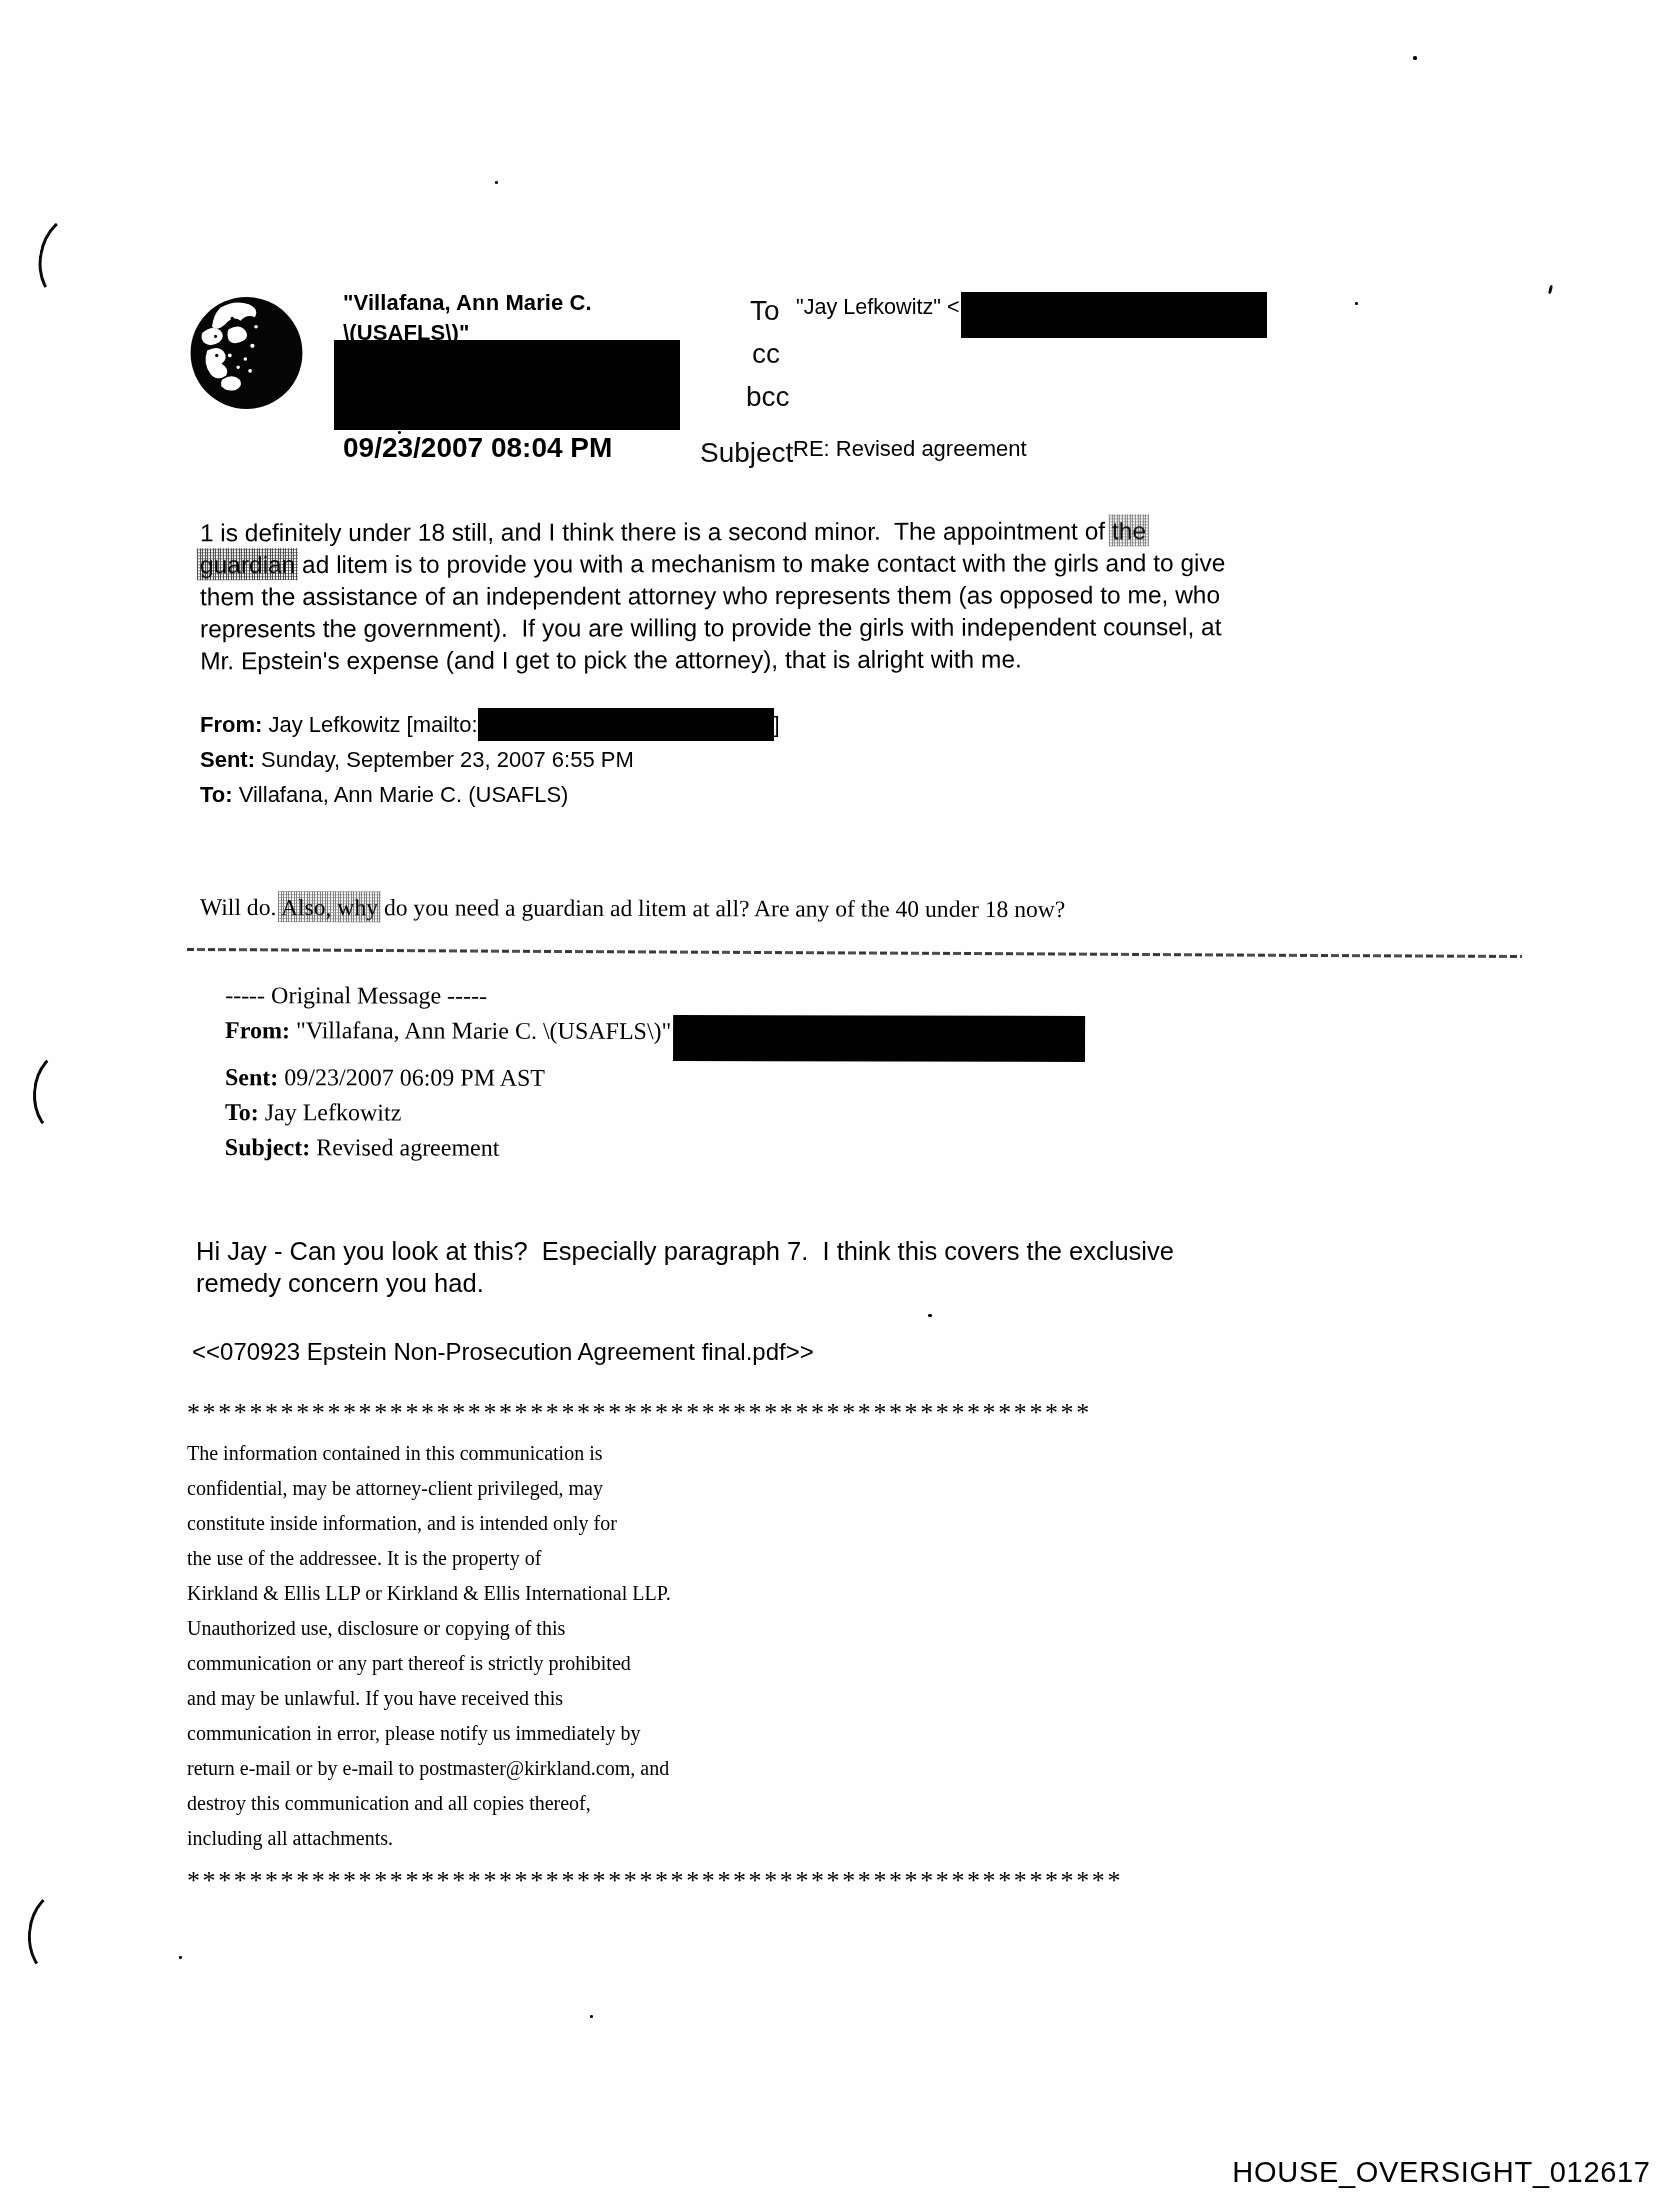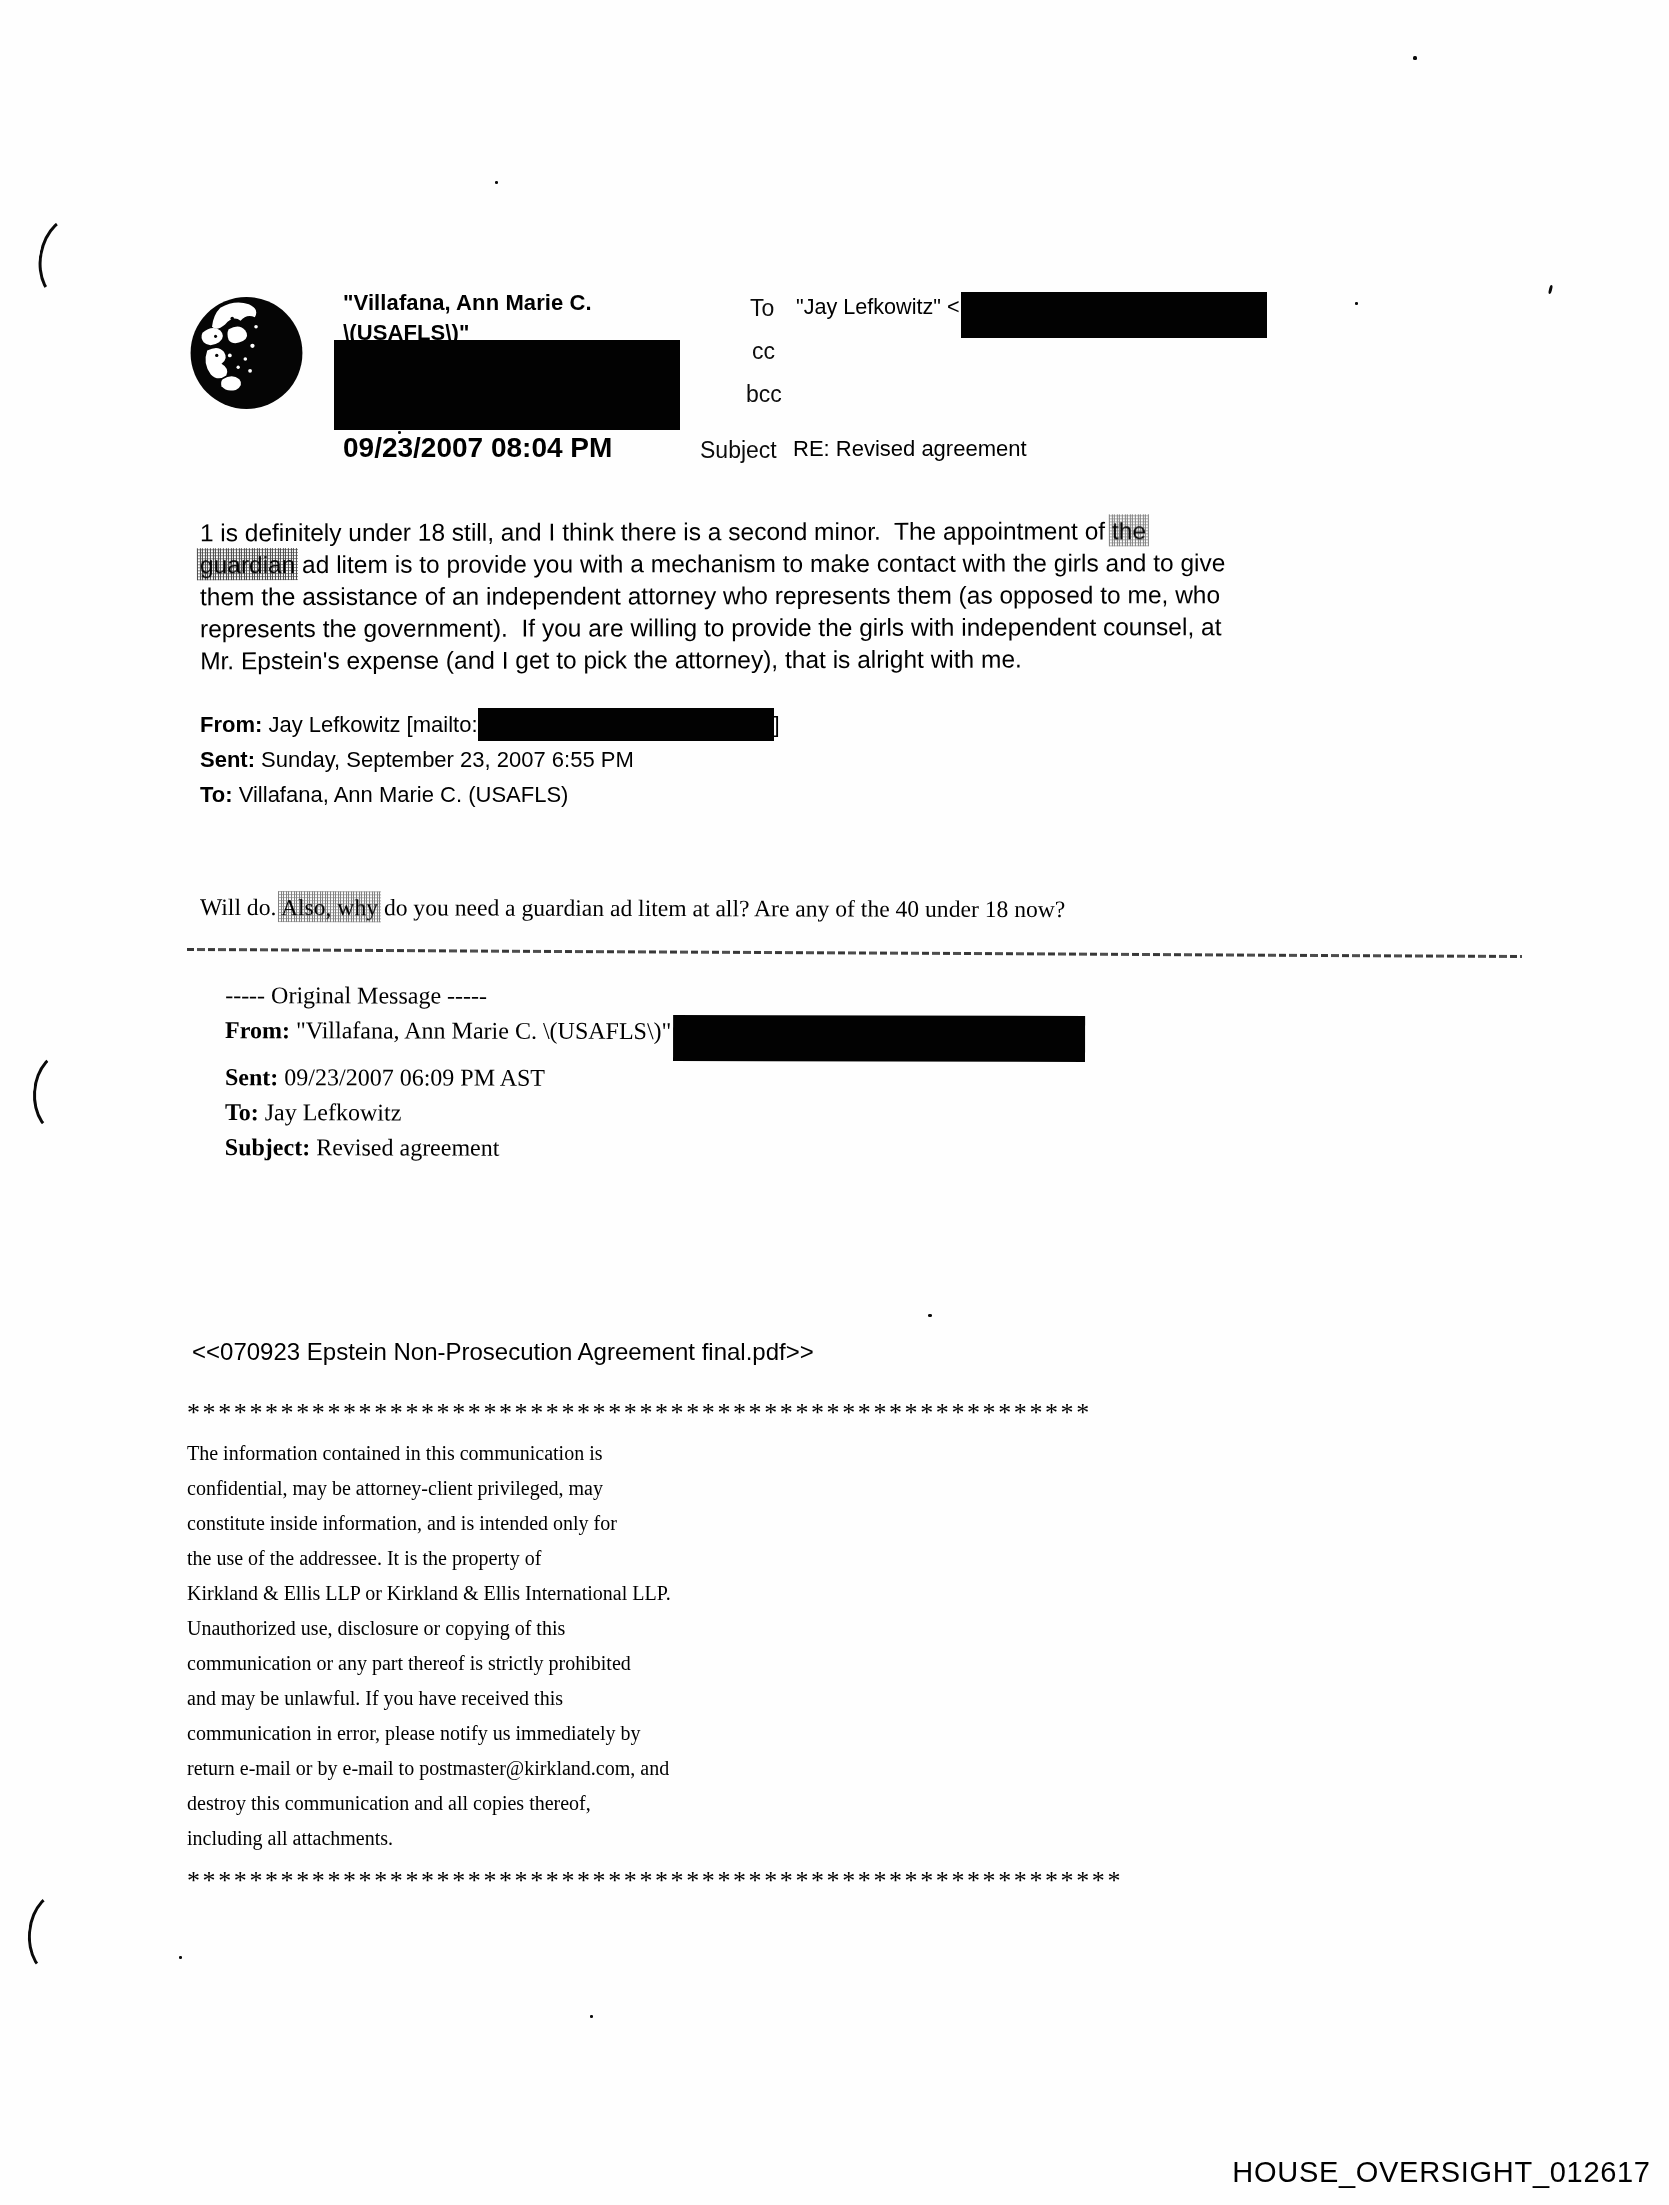--- a/index.html
+++ b/index.html
@@ -11,21 +11,21 @@
     color:#000;
     overflow:hidden;
   }
   .abs{position:absolute;}
   .serif{font-family:"Liberation Serif", serif;}
   .prewrap{white-space:pre-wrap;}
   .b{font-weight:bold;}
   
   .hdr-name{left:343px;top:288px;font-size:22px;line-height:30px;font-weight:bold;letter-spacing:0.1px;}
   .hdr-date{left:343px;top:432px;font-size:28px;font-weight:bold;}
-  .hdr-label{font-size:23px;color:#0c0c0c;}
+  .hdr-label{font-size:28px;color:#0c0c0c;}
   .hdr-val{font-size:21.6px;}
   
   .redact{background:#020202;}
   .redact-inline{display:inline-block;background:#020202;}
   
   .p1{left:200px;top:516px;width:1218px;font-size:24.5px;line-height:32px;transform:rotate(-0.12deg);}
   .qh{left:200px;top:707px;font-size:22px;line-height:35px;}
   .willdo{left:200px;top:895px;font-size:23.6px;transform:rotate(0.15deg);}
   .divider{
     left:187px;top:948px;width:1335px;height:2.6px;
@@ -128,20 +128,22 @@
   <div class="abs divider"></div>
 
   <div class="abs om serif">
     <div>----- Original Message -----</div>
     <div><span class="b">From:</span><span> "Villafana, Ann Marie C. \(USAFLS\)"</span><span class="redact-inline" style="width:412px;height:46px;vertical-align:-22px;margin-left:1.3px;"></span></div>
     <div><span class="b">Sent:</span><span> 09/23/2007 06:09 PM AST</span></div>
     <div><span class="b">To:</span><span> Jay Lefkowitz</span></div>
     <div><span class="b">Subject:</span><span> Revised agreement</span></div>
   </div>
 
+  <div class="abs greet prewrap">Hi Jay - Can you look at this?  Especially paragraph 7.  I think this covers the exclusive
+remedy concern you had.</div>
   <div class="abs attach">&lt;&lt;070923 Epstein Non-Prosecution Agreement final.pdf&gt;&gt;</div>
 
   <div class="abs stars">**********************************************************</div>
   <div class="abs disc serif prewrap">The information contained in this communication is
 confidential, may be attorney-client privileged, may
 constitute inside information, and is intended only for
 the use of the addressee. It is the property of
 Kirkland &amp; Ellis LLP or Kirkland &amp; Ellis International LLP.
 Unauthorized use, disclosure or copying of this
 communication or any part thereof is strictly prohibited

